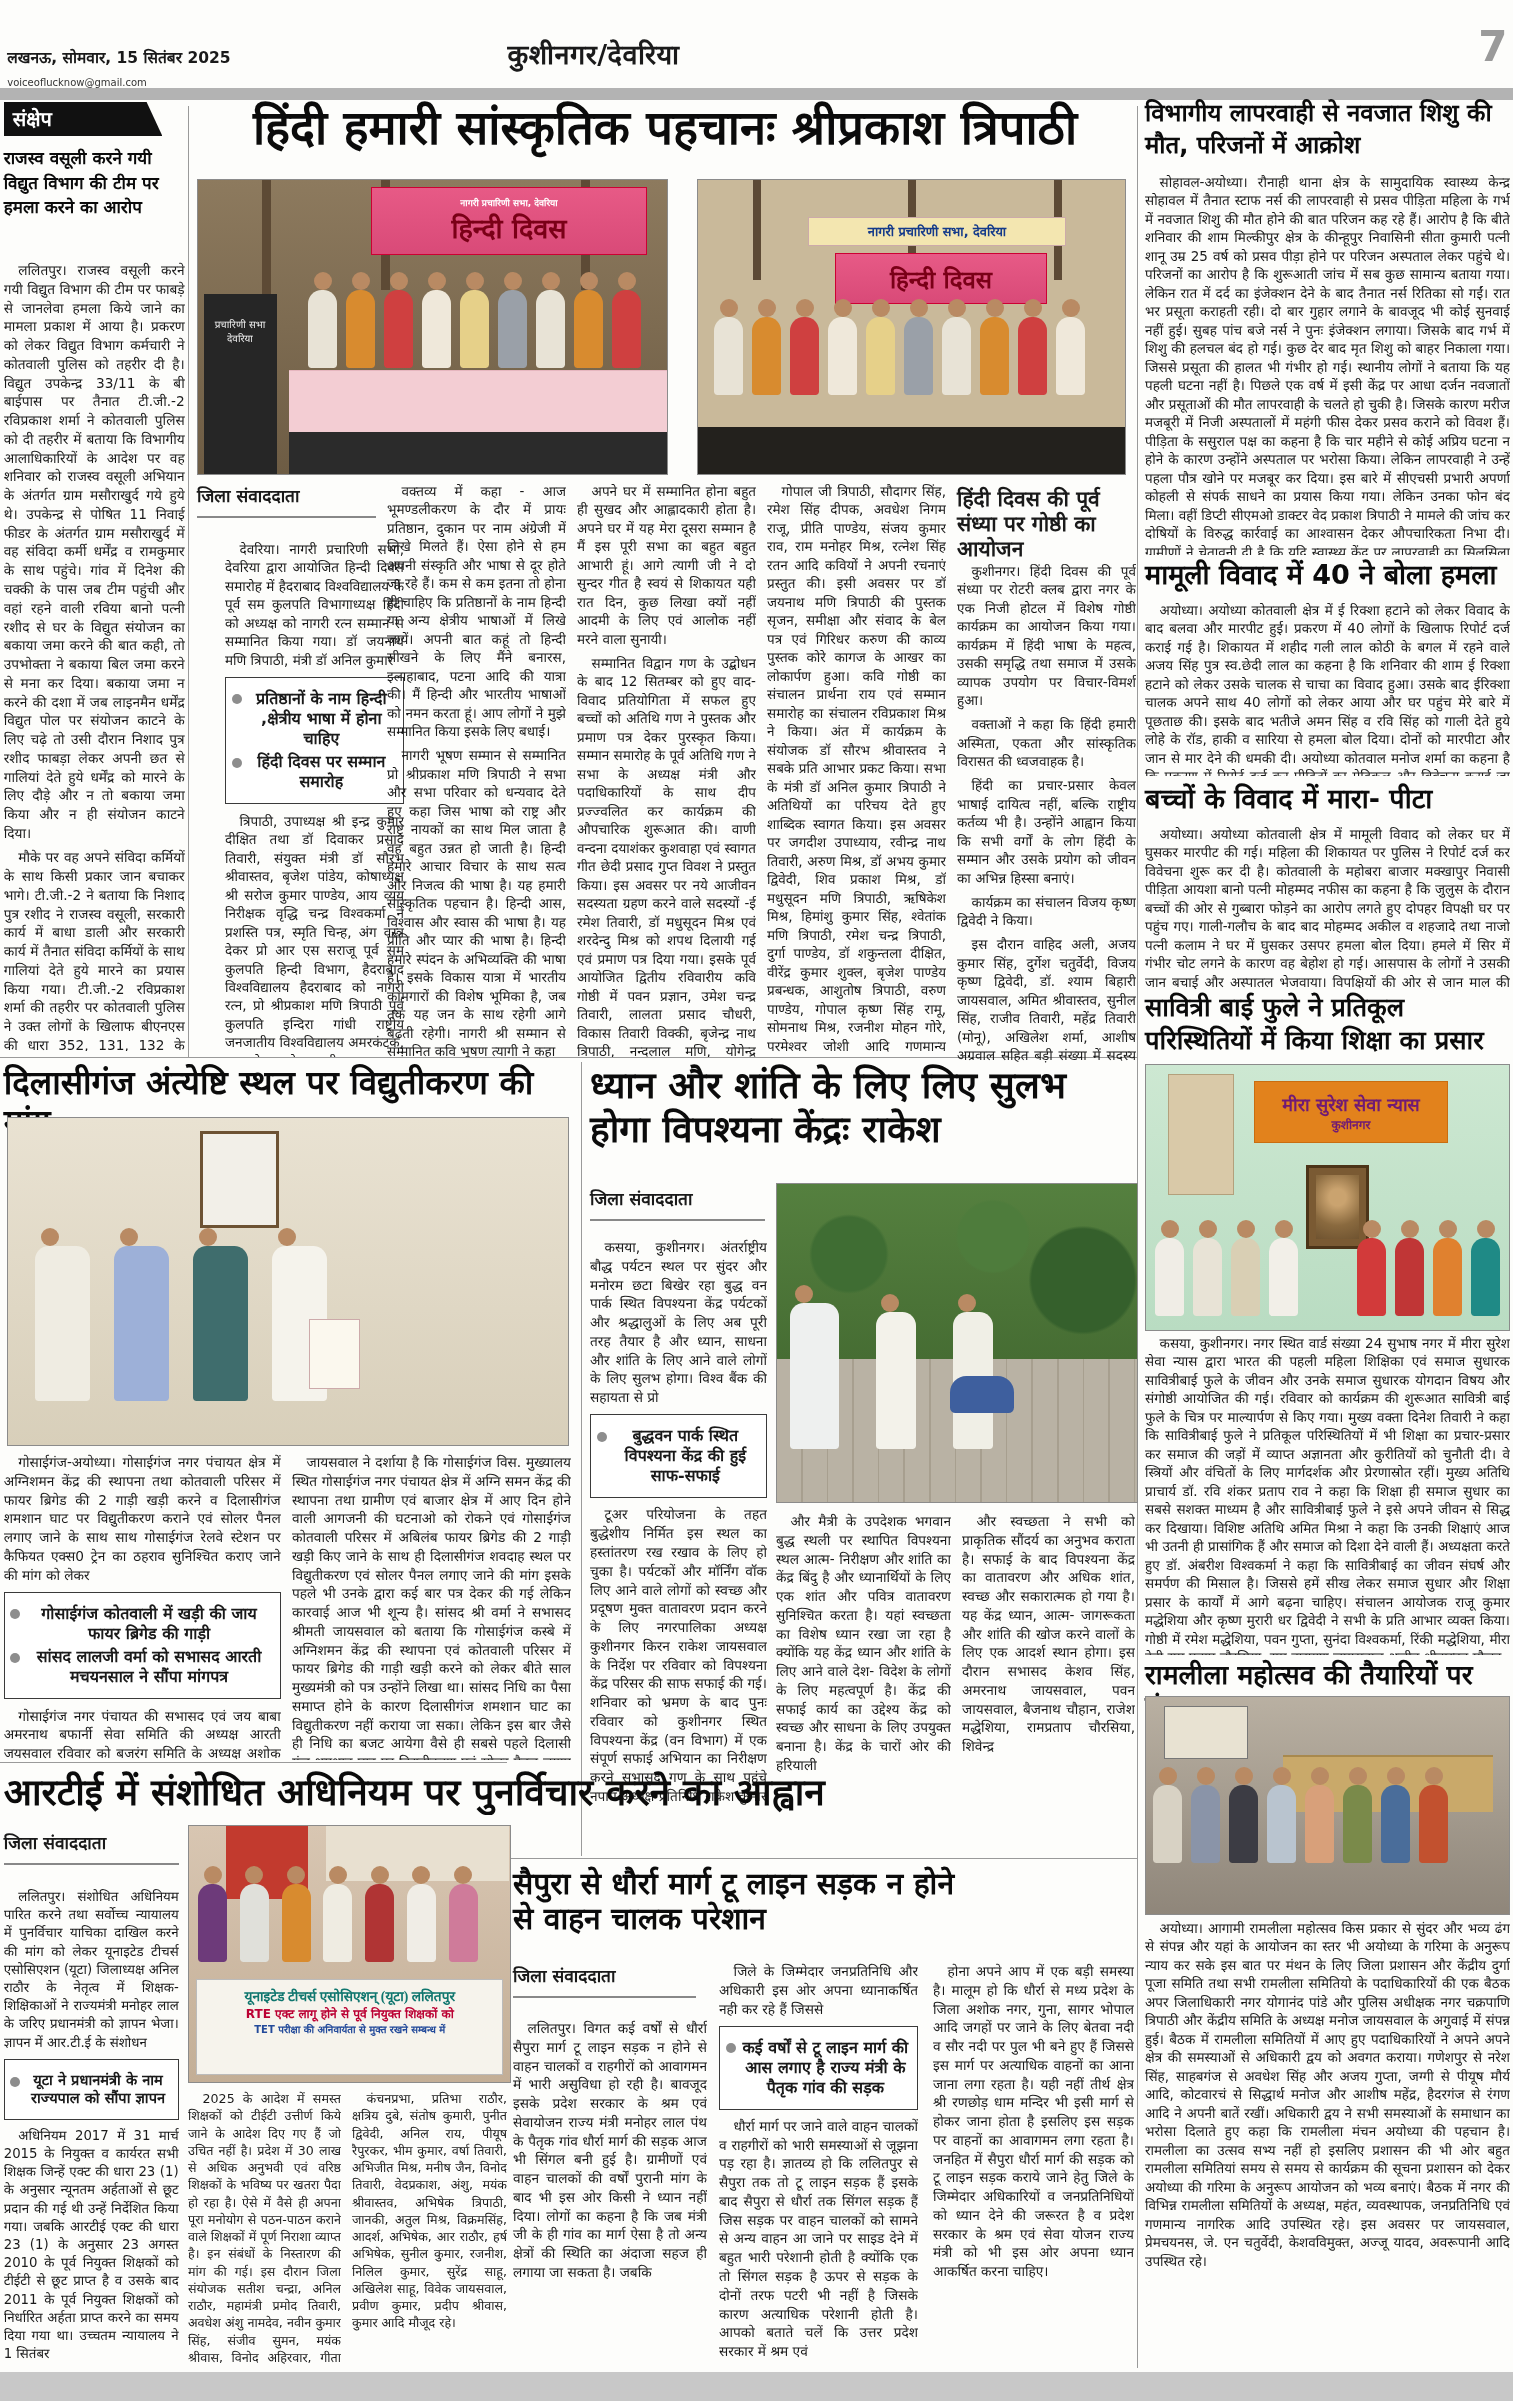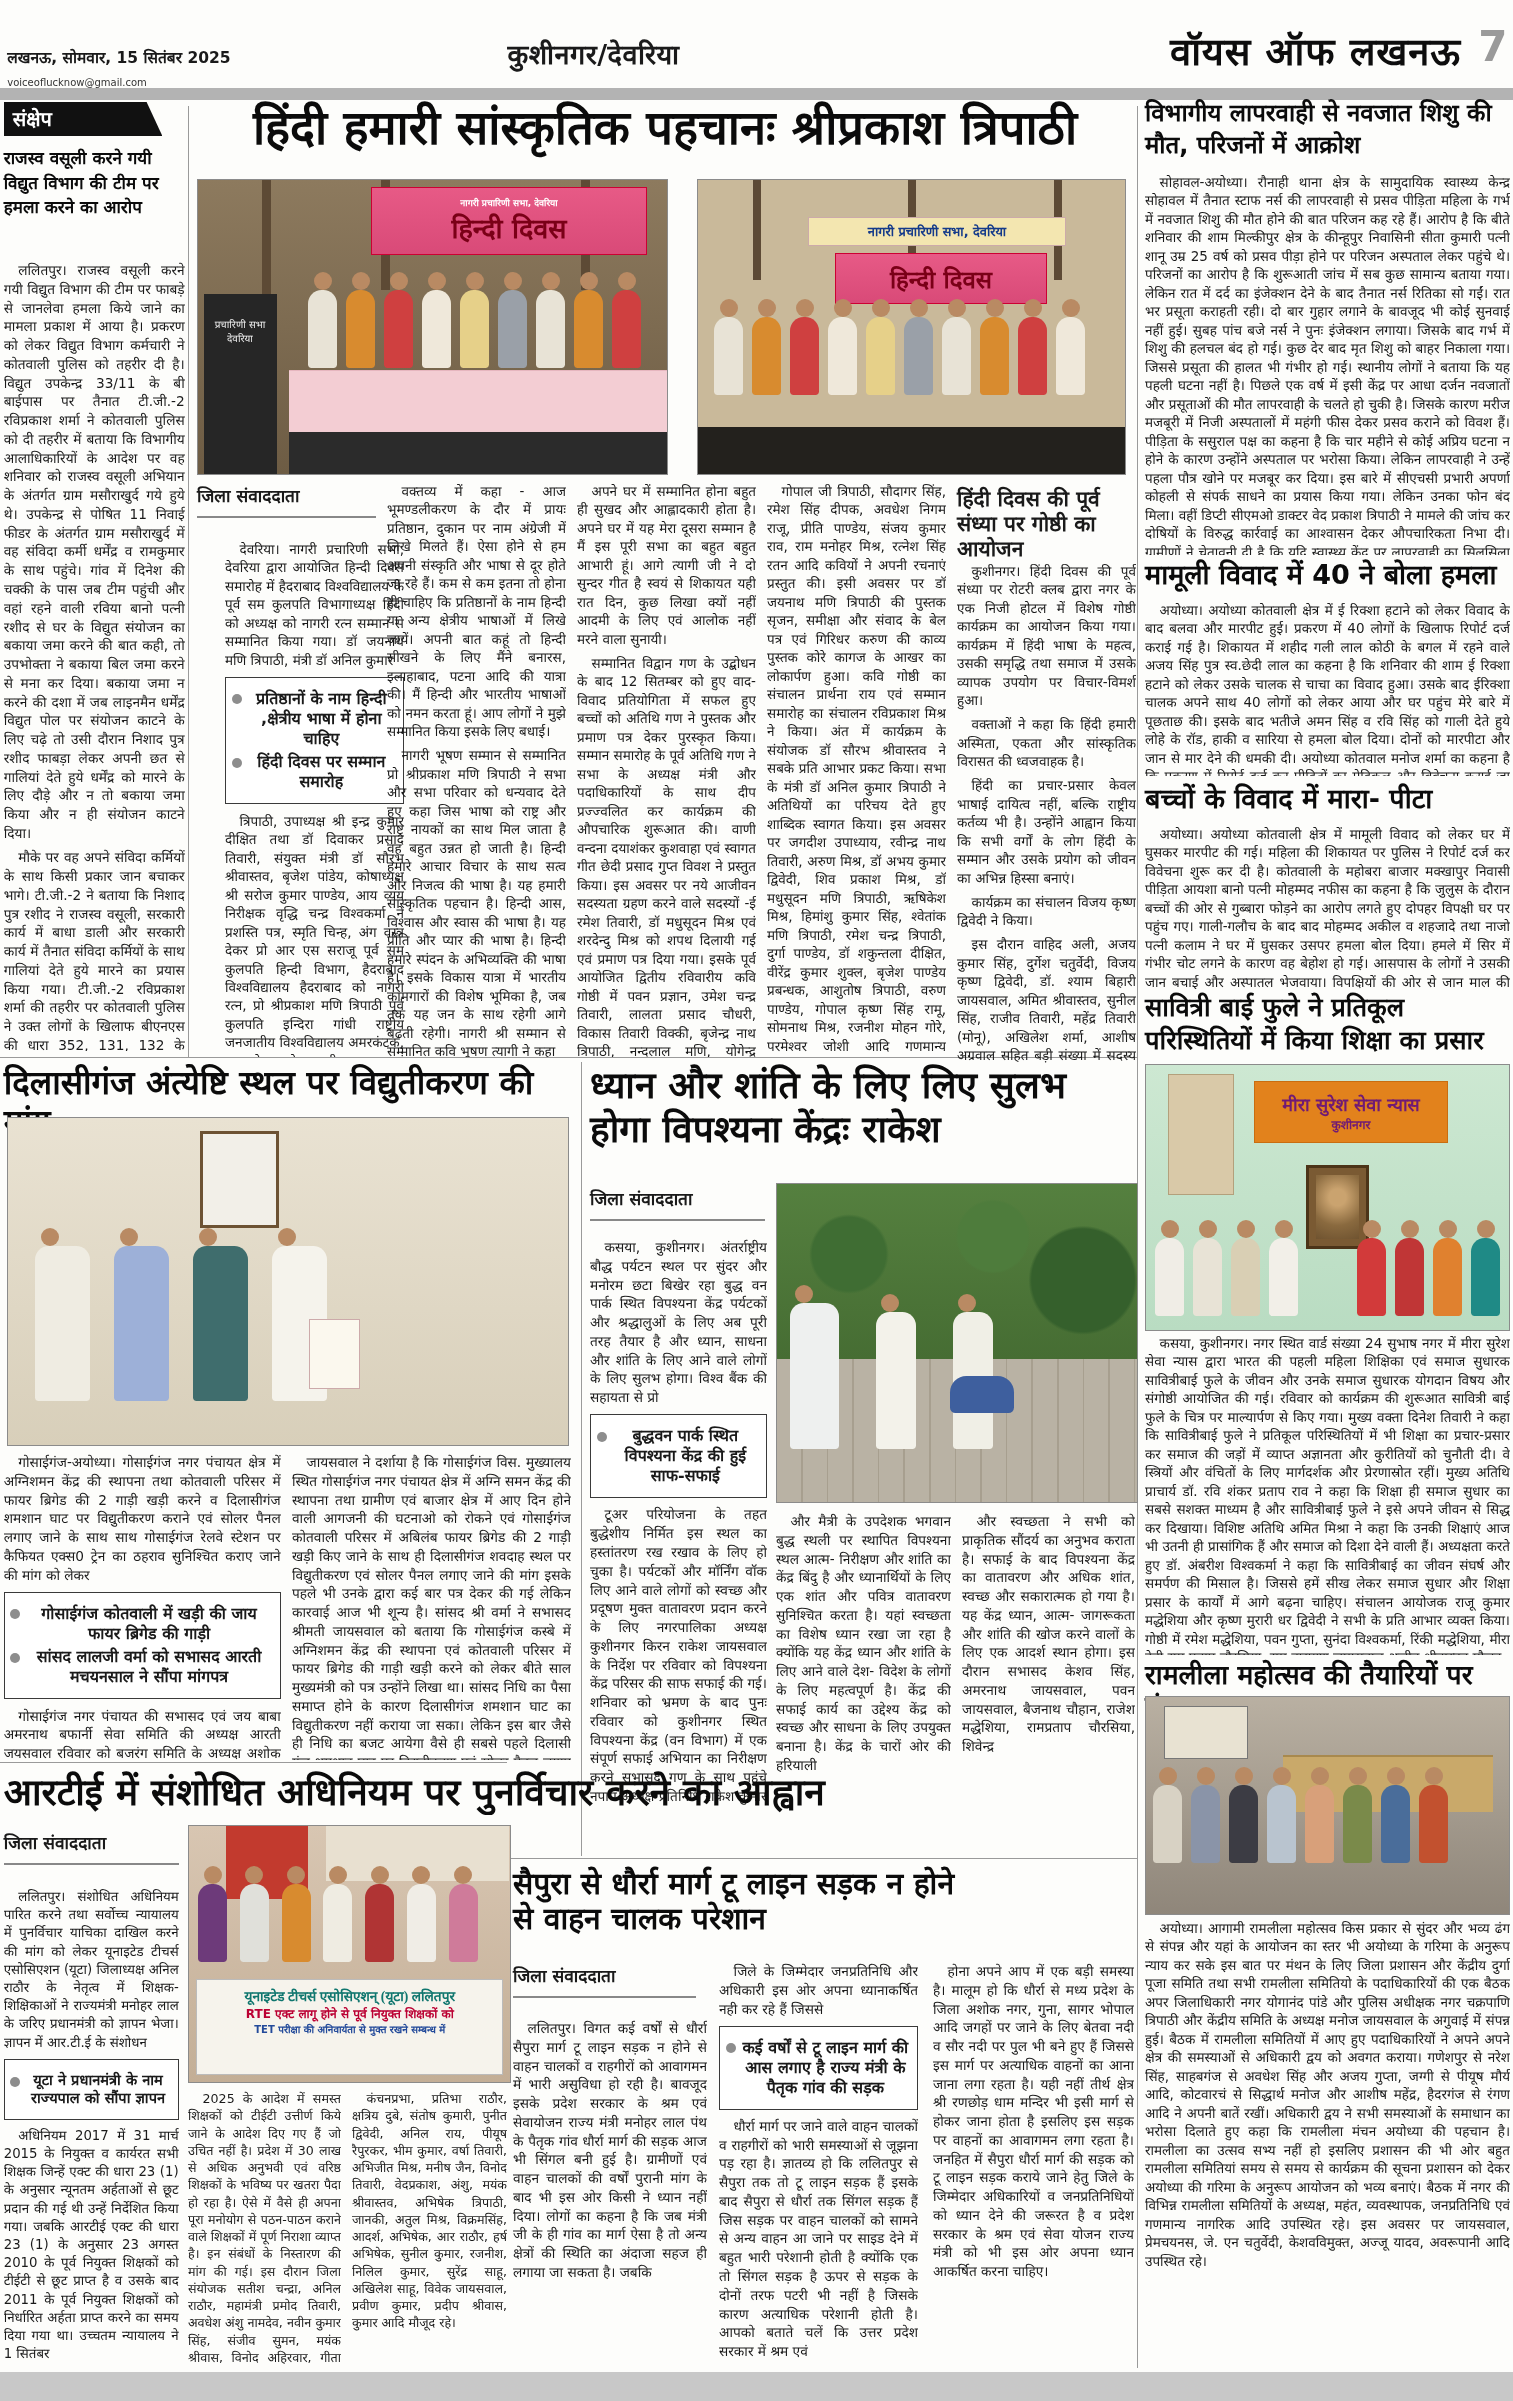--- a/index.html
+++ b/index.html
@@ -53,21 +53,20 @@
   .banner-white .l3{color:#234a9a;font-weight:bold;font-size:10px;}
 </style>
 </head>
 <body>
 
 <div class="page">
 
   <div class="abs dateline" style="left:7.3px;top:46px;">लखनऊ, सोमवार, 15 सितंबर 2025</div>
   <div class="abs email" style="left:7.3px;top:77px;">voiceoflucknow@gmail.com</div>
   <div class="abs section-title" style="left:429px;top:35px;width:329px;text-align:center;">कुशीनगर/देवरिया</div>
-  <div class="abs masthead" style="left:1132px;top:24px;width:329px;text-align:right;">वॉयस ऑफ लखनऊ</div>
   <div class="abs pageno" style="right:5.5px;top:22px;">7</div>
   <div class="abs graybar" style="left:0;right:0;top:88px;height:12px;"></div>
 
   <div class="abs rule-v" style="left:188px;top:106px;height:951px;"></div>
   <div class="abs rule-v" style="left:1137px;top:106px;height:2262px;"></div>
   <div class="abs rule-h" style="left:0;top:1057px;width:1137px;"></div>
   <div class="abs rule-h" style="left:0;top:1762px;width:507px;"></div>
   <div class="abs rule-v" style="left:581px;top:1062px;height:794px;"></div>
   <div class="abs rule-h" style="left:511px;top:1858px;width:626px;"></div>
   <div class="abs graybar" style="left:0;right:0;top:2372px;height:29px;background:#c8c8c8;"></div>

